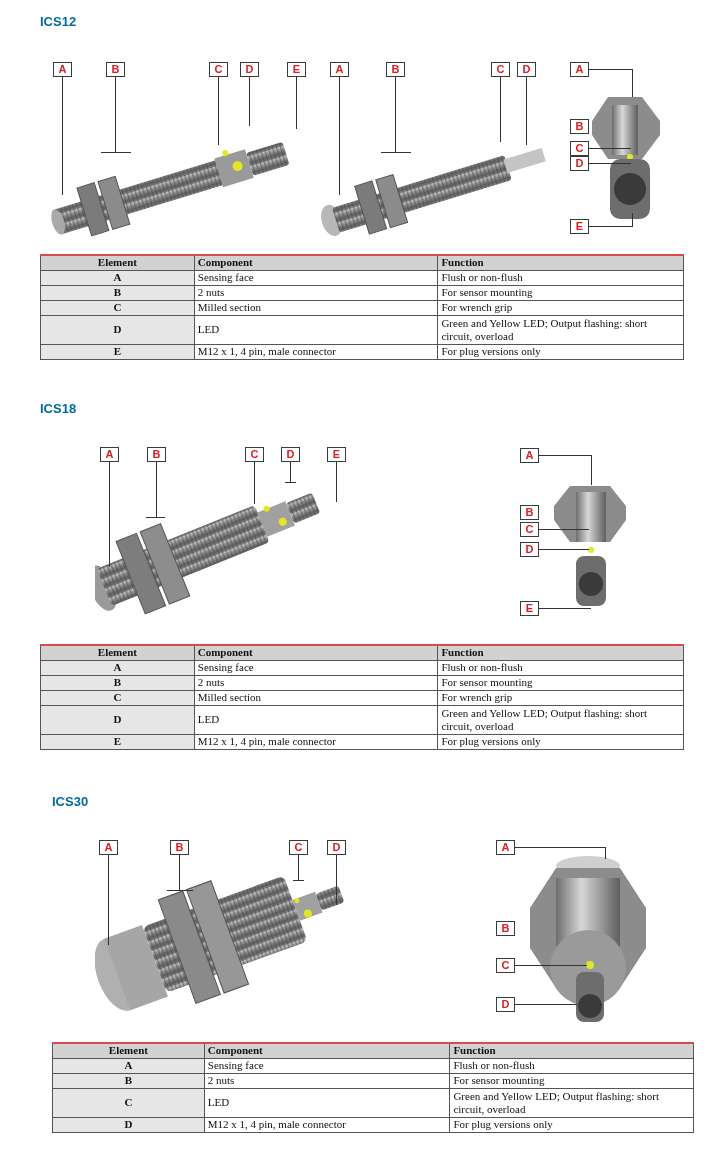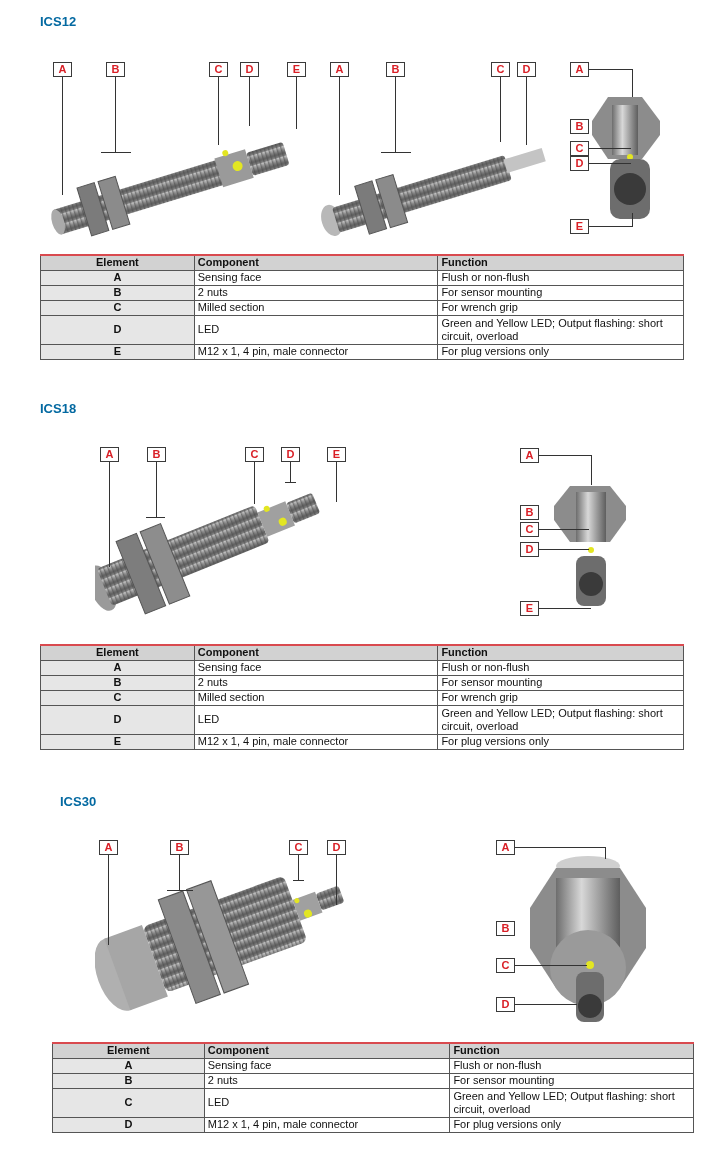--- a/index.html
+++ b/index.html
@@ -9,20 +9,21 @@
   .figure { position: absolute; }
   .callout {
     position: absolute; width: 19px; height: 15px; border: 1px solid #3a3a3a;
     background: #fff; color: #d91f26; font-weight: bold; font-size: 11px;
     line-height: 13px; text-align: center;
   }
   .line { position: absolute; background: #333; }
   table.spec {
     position: absolute; border-collapse: collapse; font-size: 11px; color: #111;
     border-top: 2px solid #d94a4f;
+    font-family: Liberation Serif, serif;
   }
   table.spec th, table.spec td { border: 1px solid #555; padding: 0 3px; height: 15px; line-height: 13px; vertical-align: middle; }
   table.spec th { background: #d2d2d2; text-align: left; font-weight: bold; }
   table.spec th.c0 { text-align: center; }
   table.spec td.c0 { background: #e6e6e6; text-align: center; font-weight: bold; }
   table.spec tr.tall td { height: 29px; }
   svg { display: block; }
 </style>
 </head>
 <body>
@@ -249,21 +250,21 @@
       </tr>
   <tr>
         <td class="c0">E</td>
         <td>M12 x 1, 4 pin, male connector</td>
         <td>For plug versions only</td>
       </tr>
 </tbody>
   </table>
 
 
-<div class="section-title" style="left:52px;top:794px;margin-left:8px;">ICS30</div>
+<div class="section-title" style="left:52px;top:794px;">ICS30</div>
 
 <div class="figure" style="left:95px;top:838px;width:260px;height:195px;">
   <svg width="260" height="195">
     <g transform="translate(16,160) rotate(-20)">
       <ellipse cx="14" cy="-20" rx="20" ry="38" fill="#b0b0b0"></ellipse>
       <rect x="14" y="-58" width="40" height="76" fill="#a6a6a6"></rect>
       <rect x="54" y="-56" width="150" height="70" fill="url(#thread)" rx="6"></rect>
       <polygon points="78,-76 104,-76 104,34 78,34" fill="#8a8a8a" stroke="#555"></polygon>
       <polygon points="108,-76 134,-76 134,34 108,34" fill="#979797" stroke="#555"></polygon>
       <rect x="204" y="-30" width="24" height="22" fill="#a0a0a0"></rect>

